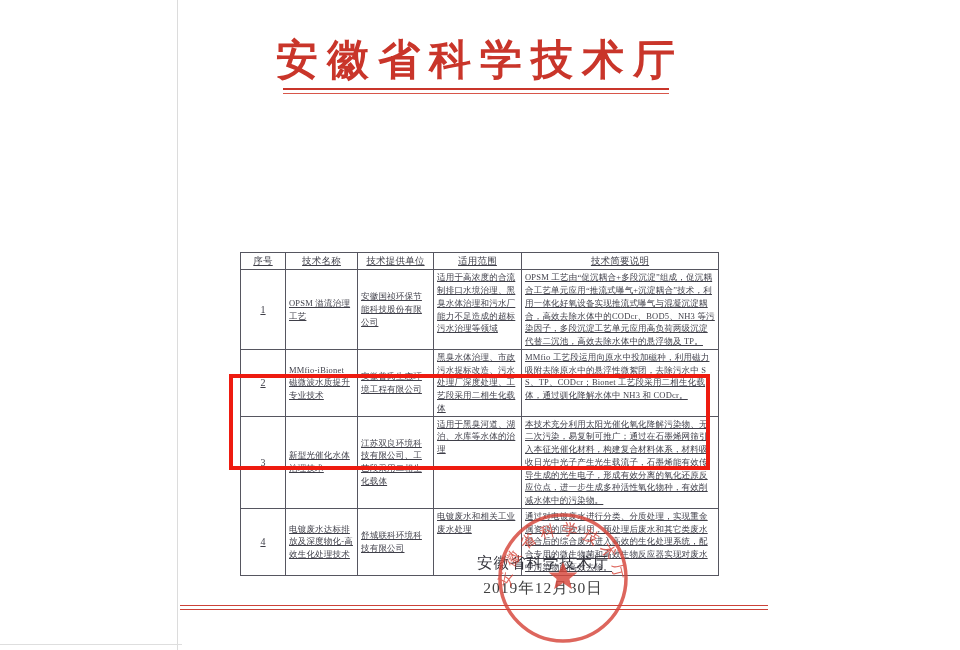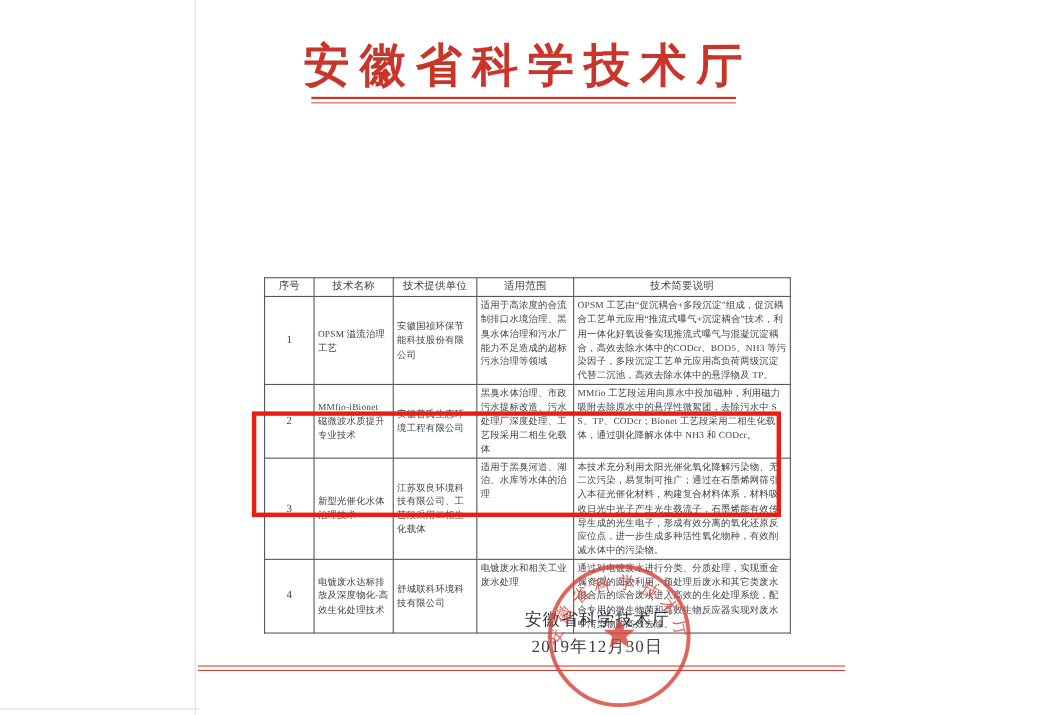--- a/index.html
+++ b/index.html
@@ -27,21 +27,21 @@
     position:absolute;right:288px;top:127px;font-size:14.5px;color:#3c3c44;letter-spacing:1px;
   }
   .notice-title{
     position:absolute;left:200px;top:162px;width:560px;text-align:center;
     font-size:20.5px;font-weight:bold;color:#2a2a32;line-height:28px;letter-spacing:1px;
   }
 
   .doc-table{
     position:absolute;left:240px;top:252px;width:478px;
     border-collapse:collapse;table-layout:fixed;
-    font-size:8.5px;line-height:1.5;color:#3f3f49;letter-spacing:0.2px;
+    font-size:8.5px;line-height:1.5;color:#3f3f49;letter-spacing:0.2px;text-decoration:underline;
   }
   .doc-table td,.doc-table th{
     border:1px solid #565660;padding:1px 3px;font-weight:normal;
     vertical-align:top;text-align:left;word-break:break-all;overflow:hidden;
   }
   .doc-table th{height:14px;text-align:center;vertical-align:middle;font-size:9.5px;}
   .doc-table td.no{text-align:center;vertical-align:middle;font-size:10px;}
   .doc-table tr.r1{height:62px;}
   .doc-table tr.r2{height:48px;}
   .doc-table tr.r3{height:77px;}

